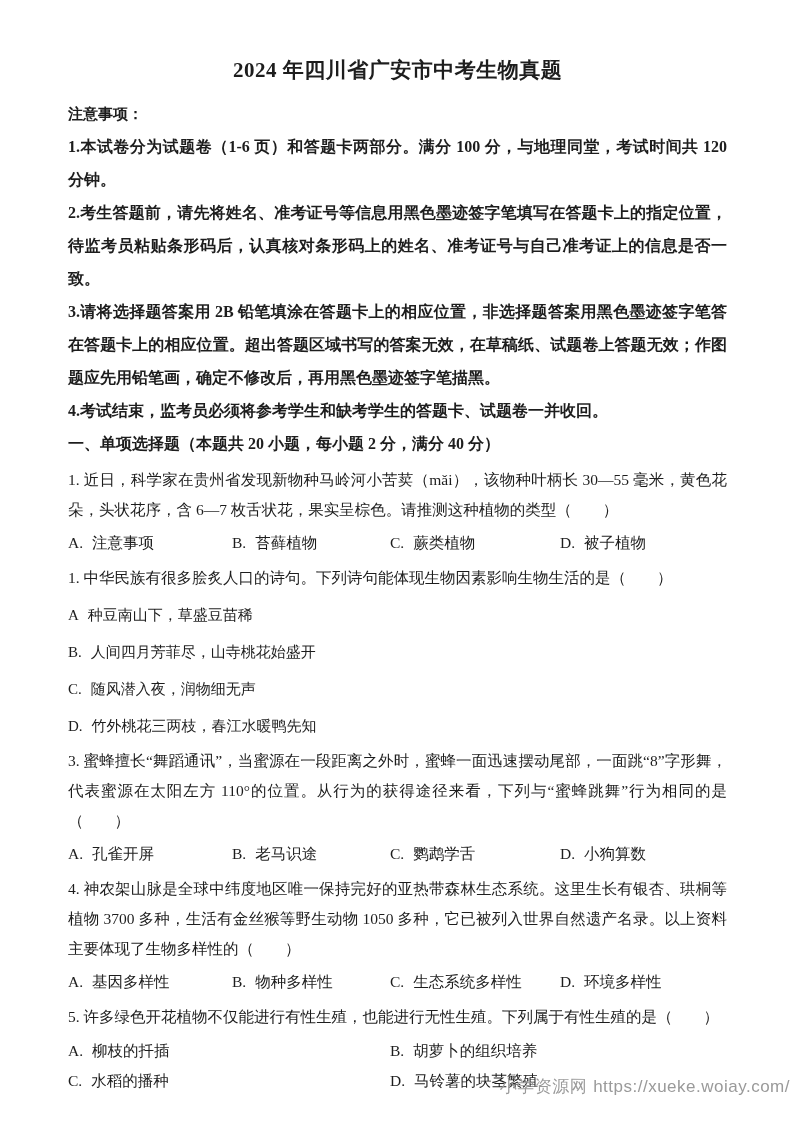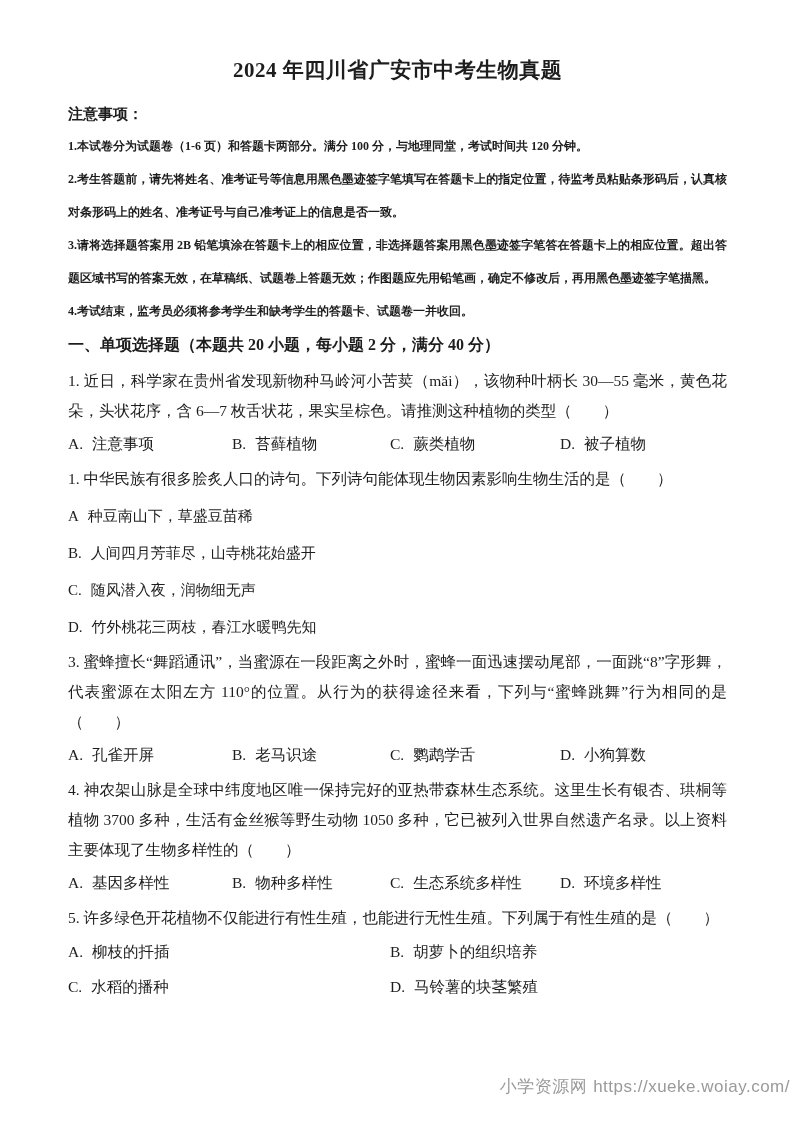--- a/index.html
+++ b/index.html
@@ -15,41 +15,40 @@
   .content { padding:56px 66px 0 68px; }
   .title {
     text-align:center;
     font-size:21px;
     font-weight:700;
     margin:0 0 14px 0;
     letter-spacing:0.5px;
   }
   .notice-heading { font-size:15px; font-weight:700; line-height:32px; }
   .notice-item {
-    font-size:12px; font-weight:700;
+    font-size:16px; font-weight:700;
     line-height:33px;
     text-align:justify;
     text-justify:inter-ideograph;
   }
   .section-heading { font-size:16px; font-weight:700; line-height:33px; }
   .question { margin-top:5px; }
   .stem {
     font-size:15.5px; line-height:30px;
     text-align:justify; text-justify:inter-ideograph;
   }
   .opts-4 {
     display:grid;
     grid-template-columns:164px 158px 170px 1fr;
     font-size:15.5px; line-height:30px;
     margin-top:3px;
   }
   .opts-2 {
     display:grid;
     grid-template-columns:322px 1fr;
-    row-gap:5px;
     font-size:15.5px; line-height:30px;
     margin-top:4px;
   }
   .opts-stack { margin-top:2px; }
   .opts-stack .option { font-size:15px; line-height:30px; margin-top:7px; }
   .opt-label { margin-right:9px; }
   .footer {
     position:absolute; left:1px; right:0; bottom:24px;
     text-align:right;
     font-family:"Liberation Sans","DejaVu Sans",sans-serif;

